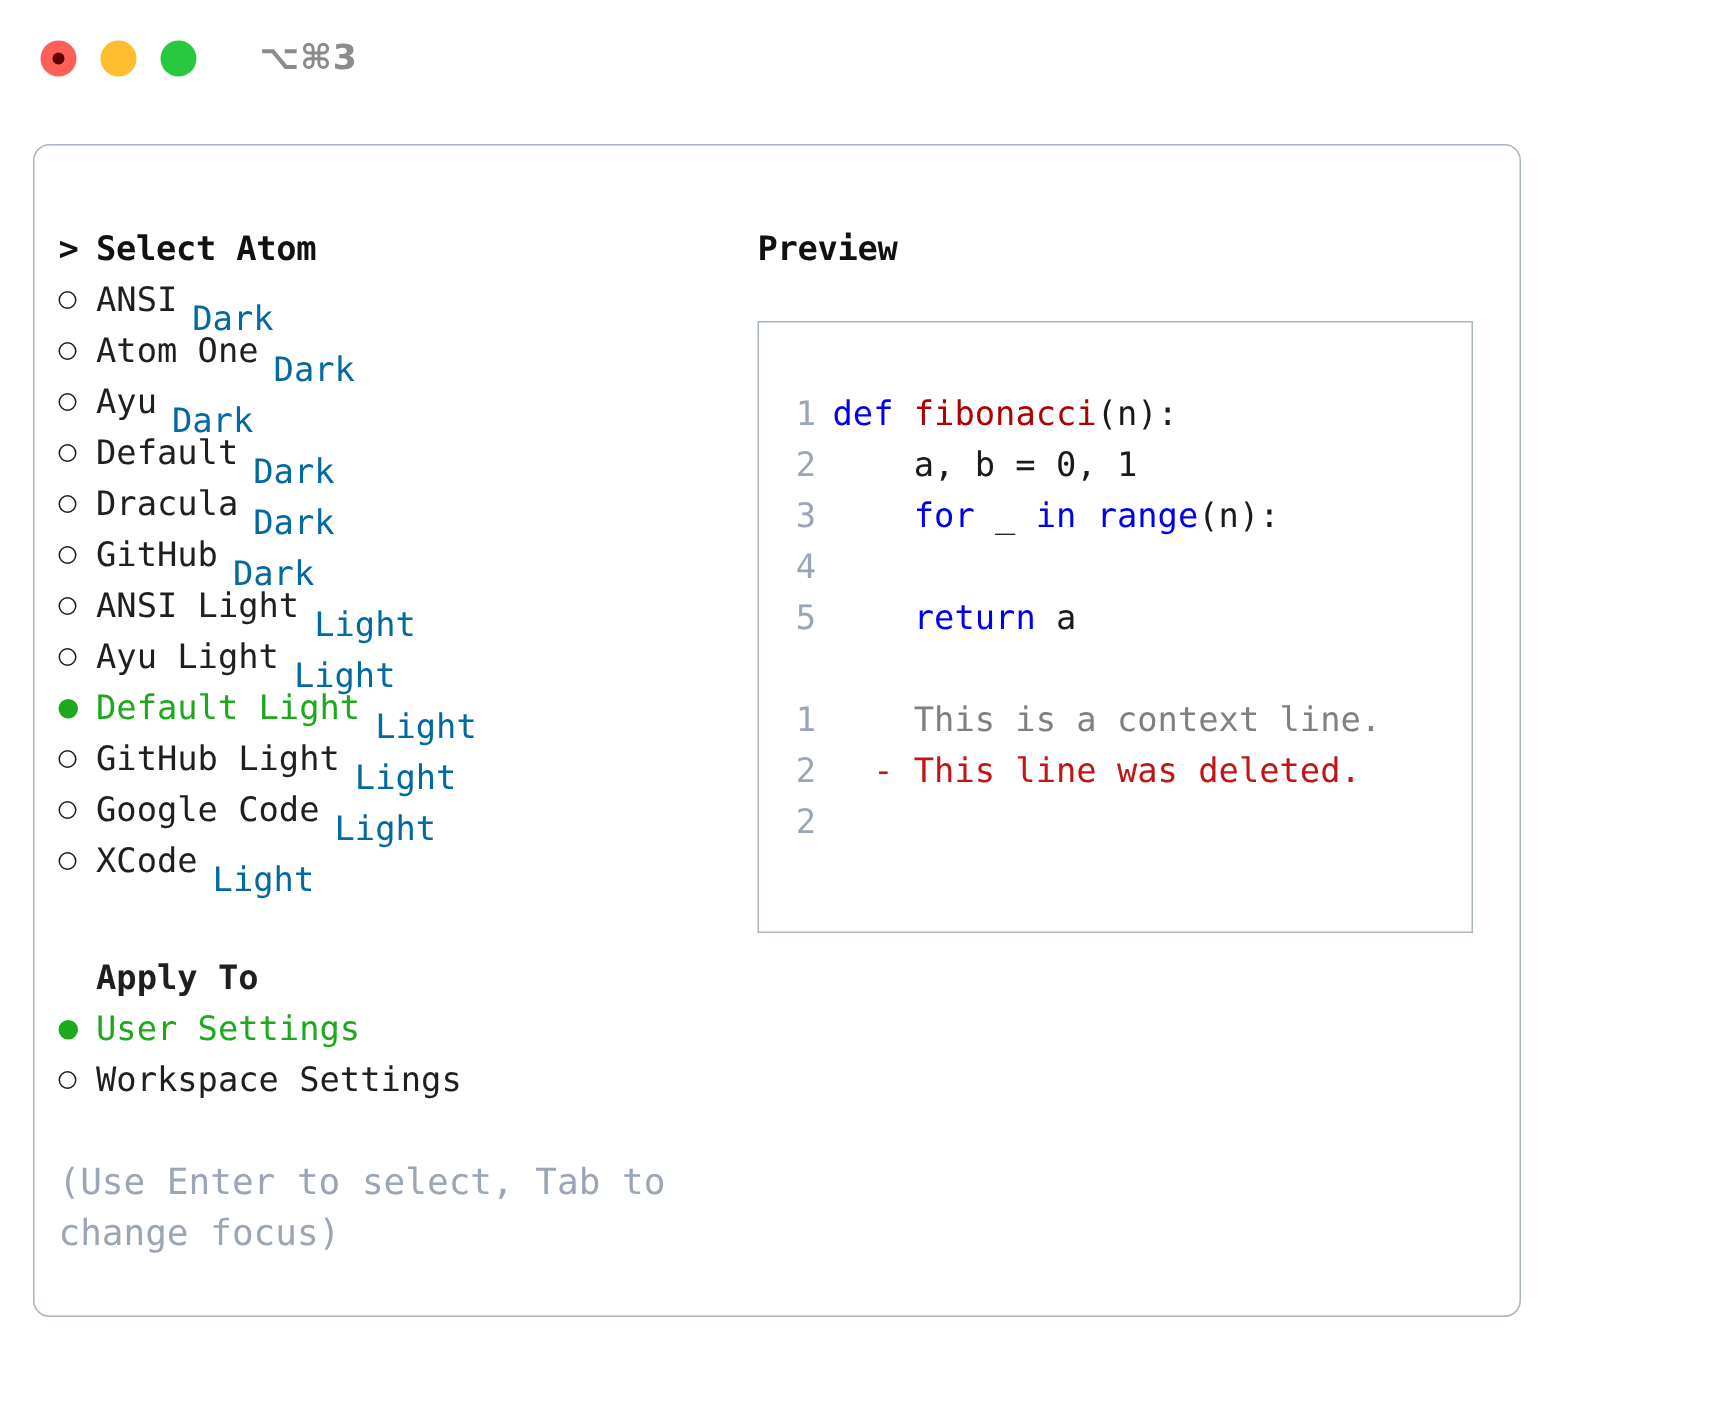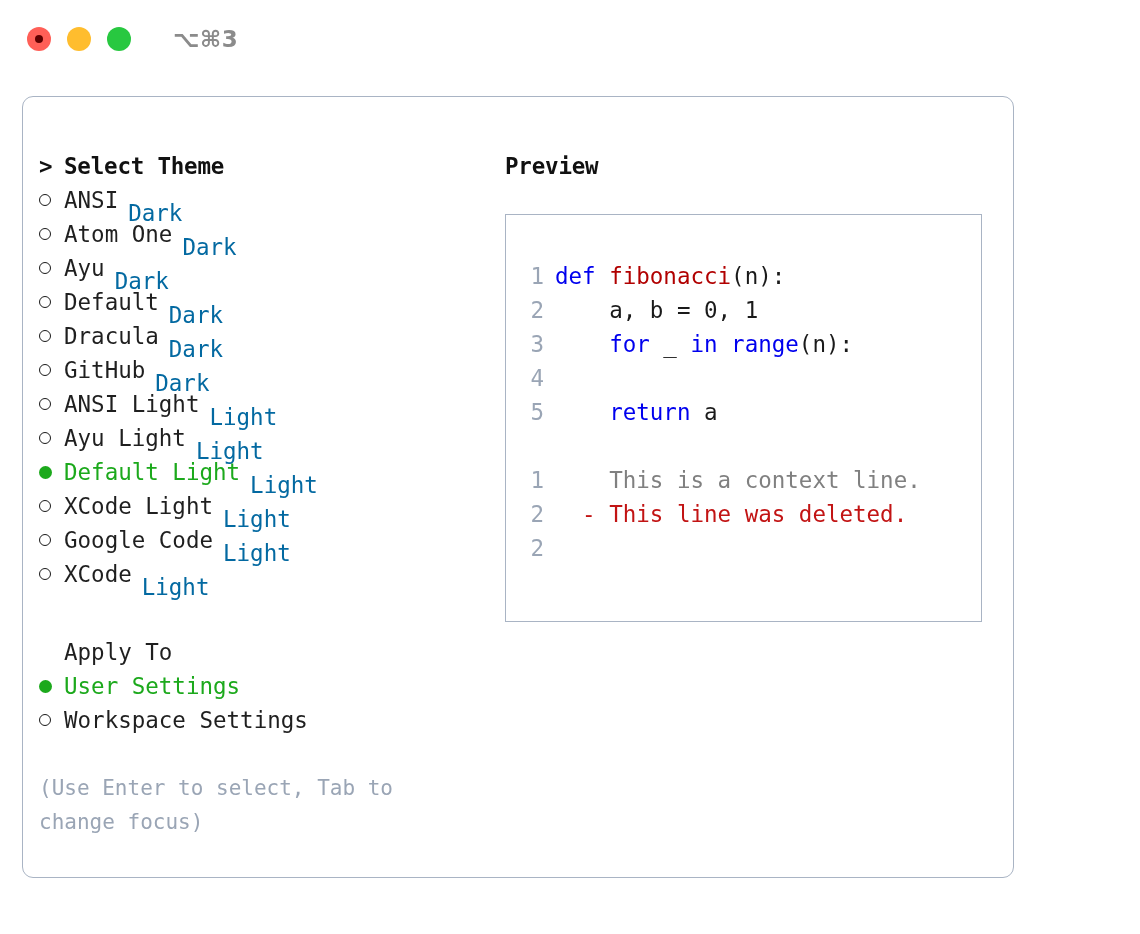--- a/index.html
+++ b/index.html
@@ -127,27 +127,28 @@
     margin-top: 26px;
   }
 
   .section-label {
     height: 34px;
     display: flex;
     align-items: center;
     font-size: 22.5px;
     color: #1f1f1f;
     padding-left: 25px;
+    font-weight: bold;
   }
 
   .gap-lg { height: 44px; }
 
   .hint {
     margin-top: 34px;
-    font-size: 21px;
+    font-size: 24px;
     color: #9aa5b5;
     line-height: 34px;
     width: 408px;
   }
 
   
   .right-col {
     flex: 1;
     padding: 52px 0 0 12px;
   }
@@ -209,21 +210,21 @@
   <span class="shortcut">⌥⌘3</span>
 </div>
 
 <div class="panel">
   <div class="panel-inner">
 
     <div class="left-col">
 
       <div class="row heading">
         <span class="caret">&gt;</span>
-        <span>Select Theme</span>
+        <span>Select Atom</span>
       </div>
 
       <div id="theme-list">
           <div class="row">
             <span class="bullet">
               <span class="dot-hollow"></span>
             </span>
             <span class="item-name">ANSI</span>
             <span class="item-tag">Dark</span>
           </div>
@@ -280,21 +281,21 @@
             <span class="bullet">
               <span class="dot-filled"></span>
             </span>
             <span class="item-name">Default Light</span>
             <span class="item-tag">Light</span>
           </div>
           <div class="row">
             <span class="bullet">
               <span class="dot-hollow"></span>
             </span>
-            <span class="item-name">XCode Light</span>
+            <span class="item-name">GitHub Light</span>
             <span class="item-tag">Light</span>
           </div>
           <div class="row">
             <span class="bullet">
               <span class="dot-hollow"></span>
             </span>
             <span class="item-name">Google Code</span>
             <span class="item-tag">Light</span>
           </div>
           <div class="row">

